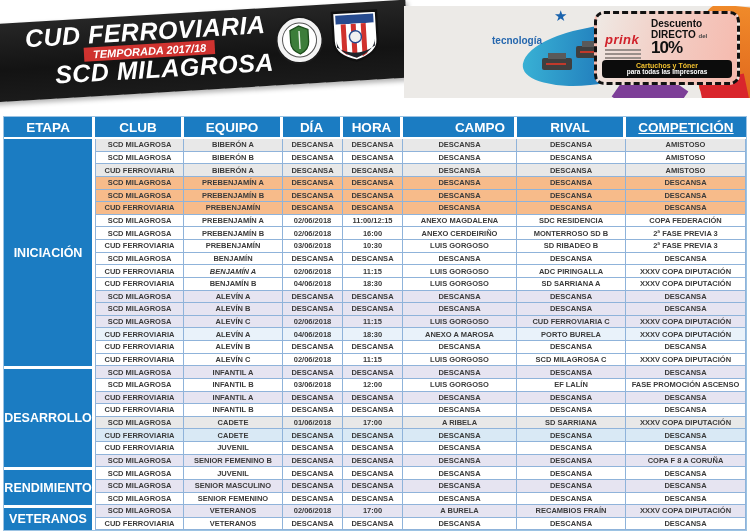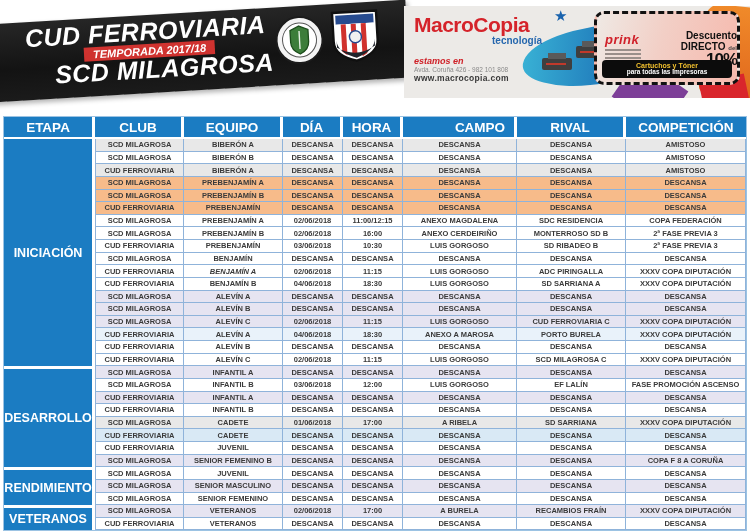--- a/index.html
+++ b/index.html
@@ -42,21 +42,21 @@
   .blob-purple{position:absolute;left:216px;bottom:-20px;width:60px;height:48px;background:#7d3f98;
     transform:rotate(35deg);z-index:1;}
   .blob-red{position:absolute;right:2px;bottom:-16px;width:46px;height:36px;background:#d9262c;
     transform:rotate(-12deg);z-index:1;}
   .coupon{position:absolute;right:10px;top:5px;width:146px;height:74px;z-index:4;
     background:linear-gradient(105deg,#efe9e4 0%,#f2cfc6 45%,#f6b9ad 100%);
     border:3px dashed #111;border-radius:10px;box-sizing:border-box;}
   .prink{position:absolute;left:8px;top:18px;color:#d02029;font-style:italic;font-weight:700;
     font-size:13px;letter-spacing:.5px;}
   .prink-bar{width:36px;height:2px;background:#9a8f8a;margin-top:2px;}
-  .c-right{position:absolute;left:54px;top:16px;width:86px;text-align:right;color:#101010;}
+  .c-right{position:absolute;left:54px;top:4px;width:86px;text-align:left;color:#101010;}
   .c-l1{font-size:10px;font-weight:800;}
   .c-l2{font-size:10px;font-weight:900;}
   .c-l2 small{font-size:6px;font-weight:700;color:#444;}
   .c-pct{font-size:17px;font-weight:900;line-height:.9;letter-spacing:-1px;}
   .c-strip{position:absolute;left:5px;right:5px;bottom:4px;background:#0c0c0c;border-radius:4px;
     padding:2px 2px;text-align:center;line-height:1.05;}
   .c-s1{color:#f2c12e;font-size:7px;font-weight:800;}
   .c-s2{color:#ffffff;font-size:6.5px;font-weight:700;}
 
   
@@ -116,29 +116,23 @@
 
     <div class="ad">
       <div class="blob-blue"></div>
       <div class="blob-orange"></div>
       <div class="blob-purple"></div>
       <div class="blob-red"></div>
       <div class="printer p1"></div>
       <div class="printer p2"></div>
       <div class="printer p3"></div>
 
-      <div class="mc-logo">MacroCopia</div>
       <div class="mc-star">★</div>
       <div class="mc-tag">tecnología</div>
 
-      <div class="mc-where">
-        <div class="mc-estamos">estamos en</div>
-        <div class="mc-addr">Avda. Coruña 426 - 982 101 808</div>
-        <div class="mc-web">www.macrocopia.com</div>
-      </div>
 
       <div class="coupon">
         <div class="prink">
           <span>prink</span>
           <div class="prink-bar"></div>
           <div class="prink-bar"></div>
           <div class="prink-bar"></div>
         </div>
         <div class="c-right">
           <div class="c-l1">Descuento</div>
@@ -158,21 +152,21 @@
 
   <div class="tablewrap">
     <div class="grid" id="grid">
         <div class="hcell" style="grid-area: 1 / 1;">ETAPA</div>
         <div class="hcell" style="grid-area: 1 / 2;">CLUB</div>
         <div class="hcell" style="grid-area: 1 / 3;">EQUIPO</div>
         <div class="hcell" style="grid-area: 1 / 4;">DÍA</div>
         <div class="hcell" style="grid-area: 1 / 5;">HORA</div>
         <div class="hcell" style="grid-area: 1 / 6; padding-left: 43px;">CAMPO</div>
         <div class="hcell" style="grid-area: 1 / 7;">RIVAL</div>
-        <div class="hcell last" style="grid-area: 1 / 8;">COMPETICIÓN</div>
+        <div class="hcell last" style="grid-area: 1 / 8; text-decoration: underline;">COMPETICIÓN</div>
         <div class="etapa" style="grid-area: 2 / 1 / span 18;">INICIACIÓN</div>
         <div class="etapa gap" style="grid-area: 20 / 1 / span 8;">DESARROLLO</div>
         <div class="etapa gap" style="grid-area: 28 / 1 / span 3;">RENDIMIENTO</div>
         <div class="etapa gap" style="grid-area: 31 / 1 / span 2;">VETERANOS</div>
         <div class="cell bg-gray first" style="grid-area: 2 / 2;">SCD MILAGROSA</div>
         <div class="cell bg-gray" style="grid-area: 2 / 3;">BIBERÓN A</div>
         <div class="cell bg-gray" style="grid-area: 2 / 4;">DESCANSA</div>
         <div class="cell bg-gray" style="grid-area: 2 / 5;">DESCANSA</div>
         <div class="cell bg-gray" style="grid-area: 2 / 6;">DESCANSA</div>
         <div class="cell bg-gray" style="grid-area: 2 / 7;">DESCANSA</div>

